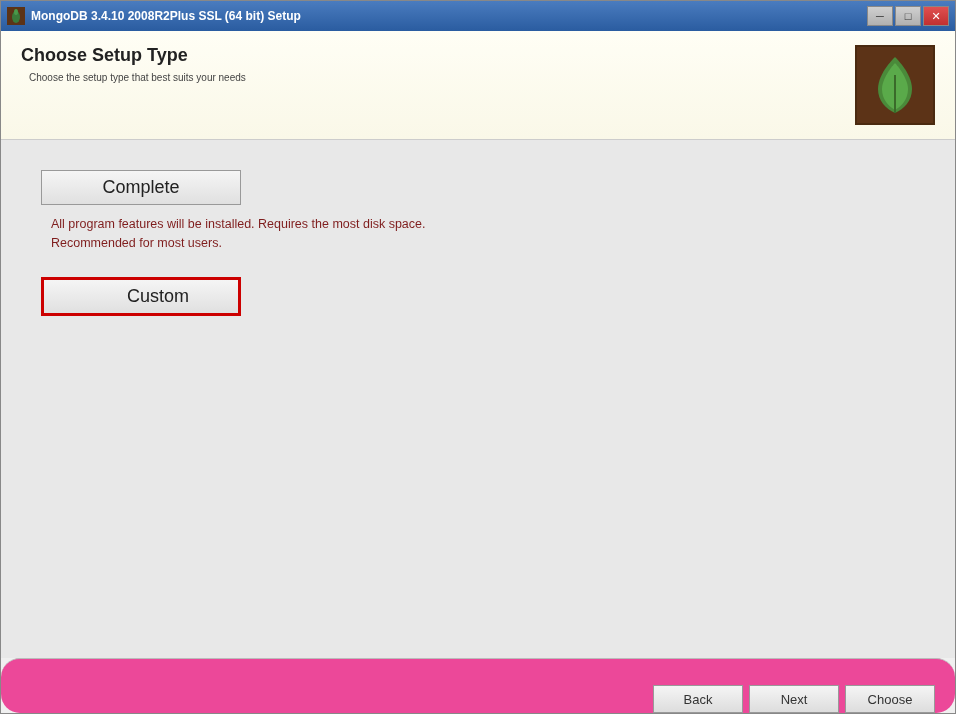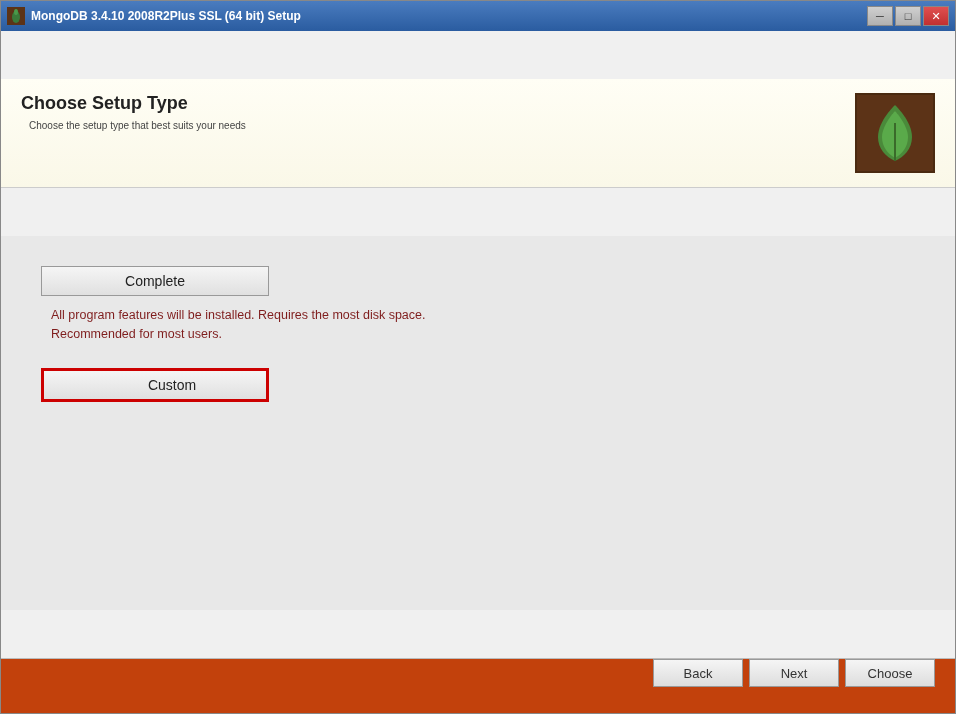--- a/index.html
+++ b/index.html
@@ -17,21 +17,20 @@
       overflow: hidden;
     }
 
     .window {
       width: 956px;
       height: 714px;
       display: flex;
       flex-direction: column;
       border: 1px solid #888;
       background: #f0f0f0;
-      gap: 48px;
     }
 
     
     .title-bar {
       display: flex;
       align-items: center;
       background: linear-gradient(to bottom, #4a7cbf, #2a5ca0);
       height: 30px;
       padding: 0 6px;
       flex-shrink: 0;
@@ -119,23 +118,23 @@
       background: #e8e8e8;
       padding: 30px 40px;
       overflow: auto;
     }
 
     .setup-option {
       margin-bottom: 24px;
     }
 
     .option-button {
-      width: 228px;
+      width: 200px;
       padding: 6px 12px;
-      font-size: 14px;
+      font-size: 18px;
       cursor: pointer;
       border: 1px solid #999;
       background: linear-gradient(to bottom, #f5f5f5, #e0e0e0);
       color: #222;
       text-align: center;
       margin-bottom: 10px;
     }
 
     .option-button.selected {
       border: 3px solid #cc0000;
@@ -146,29 +145,30 @@
     .option-description {
       margin-left: 10px;
       color: #7f1d1d;
       font-size: 12.5px;
       line-height: 1.5;
       max-width: 700px;
     }
 
     
     .footer {
-      background: #c2410c;
+      background: #ec4899;
       border-top: 1px solid #bbb;
       height: 55px;
       display: flex;
-      align-items: flex-start;
+      align-items: flex-end;
       justify-content: flex-end;
       padding: 0 20px;
       gap: 6px;
       flex-shrink: 0;
+      border-radius: 19px;
     }
 
     .footer-btn {
       width: 90px;
       height: 28px;
       border: 1px solid #999;
       background: linear-gradient(to bottom, #f5f5f5, #ddd);
       cursor: pointer;
       font-size: 13px;
       color: #333;

